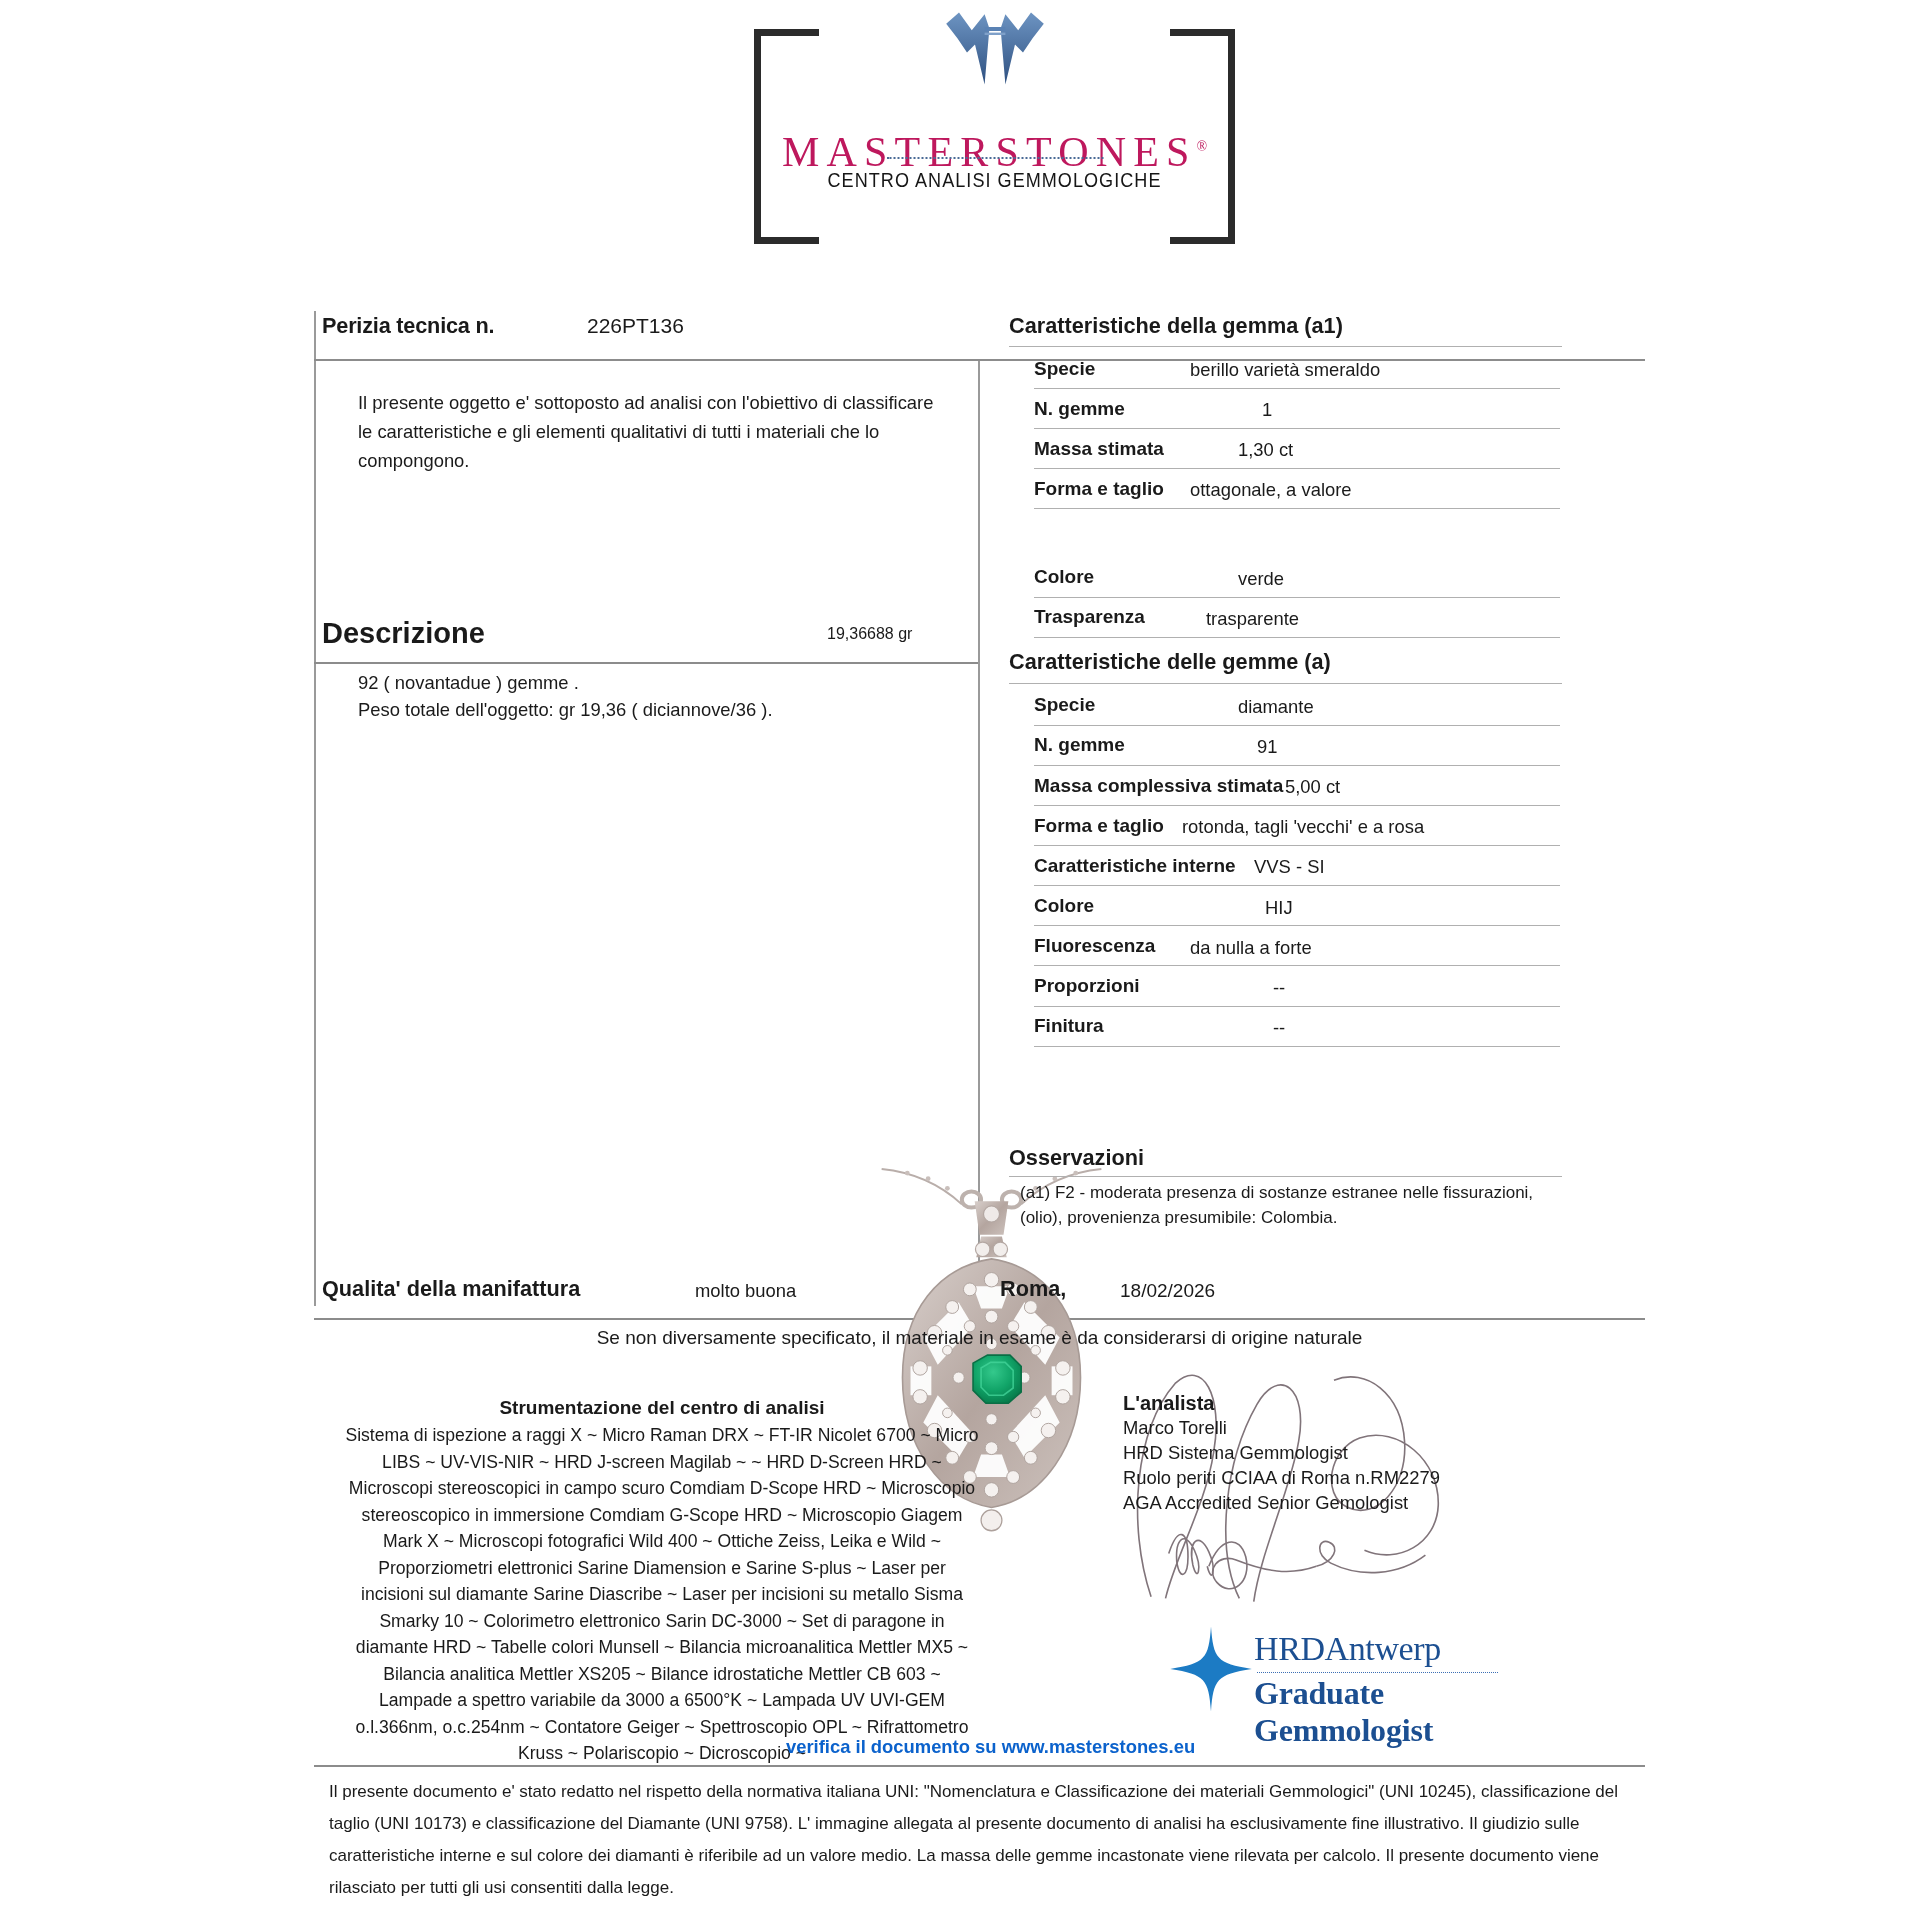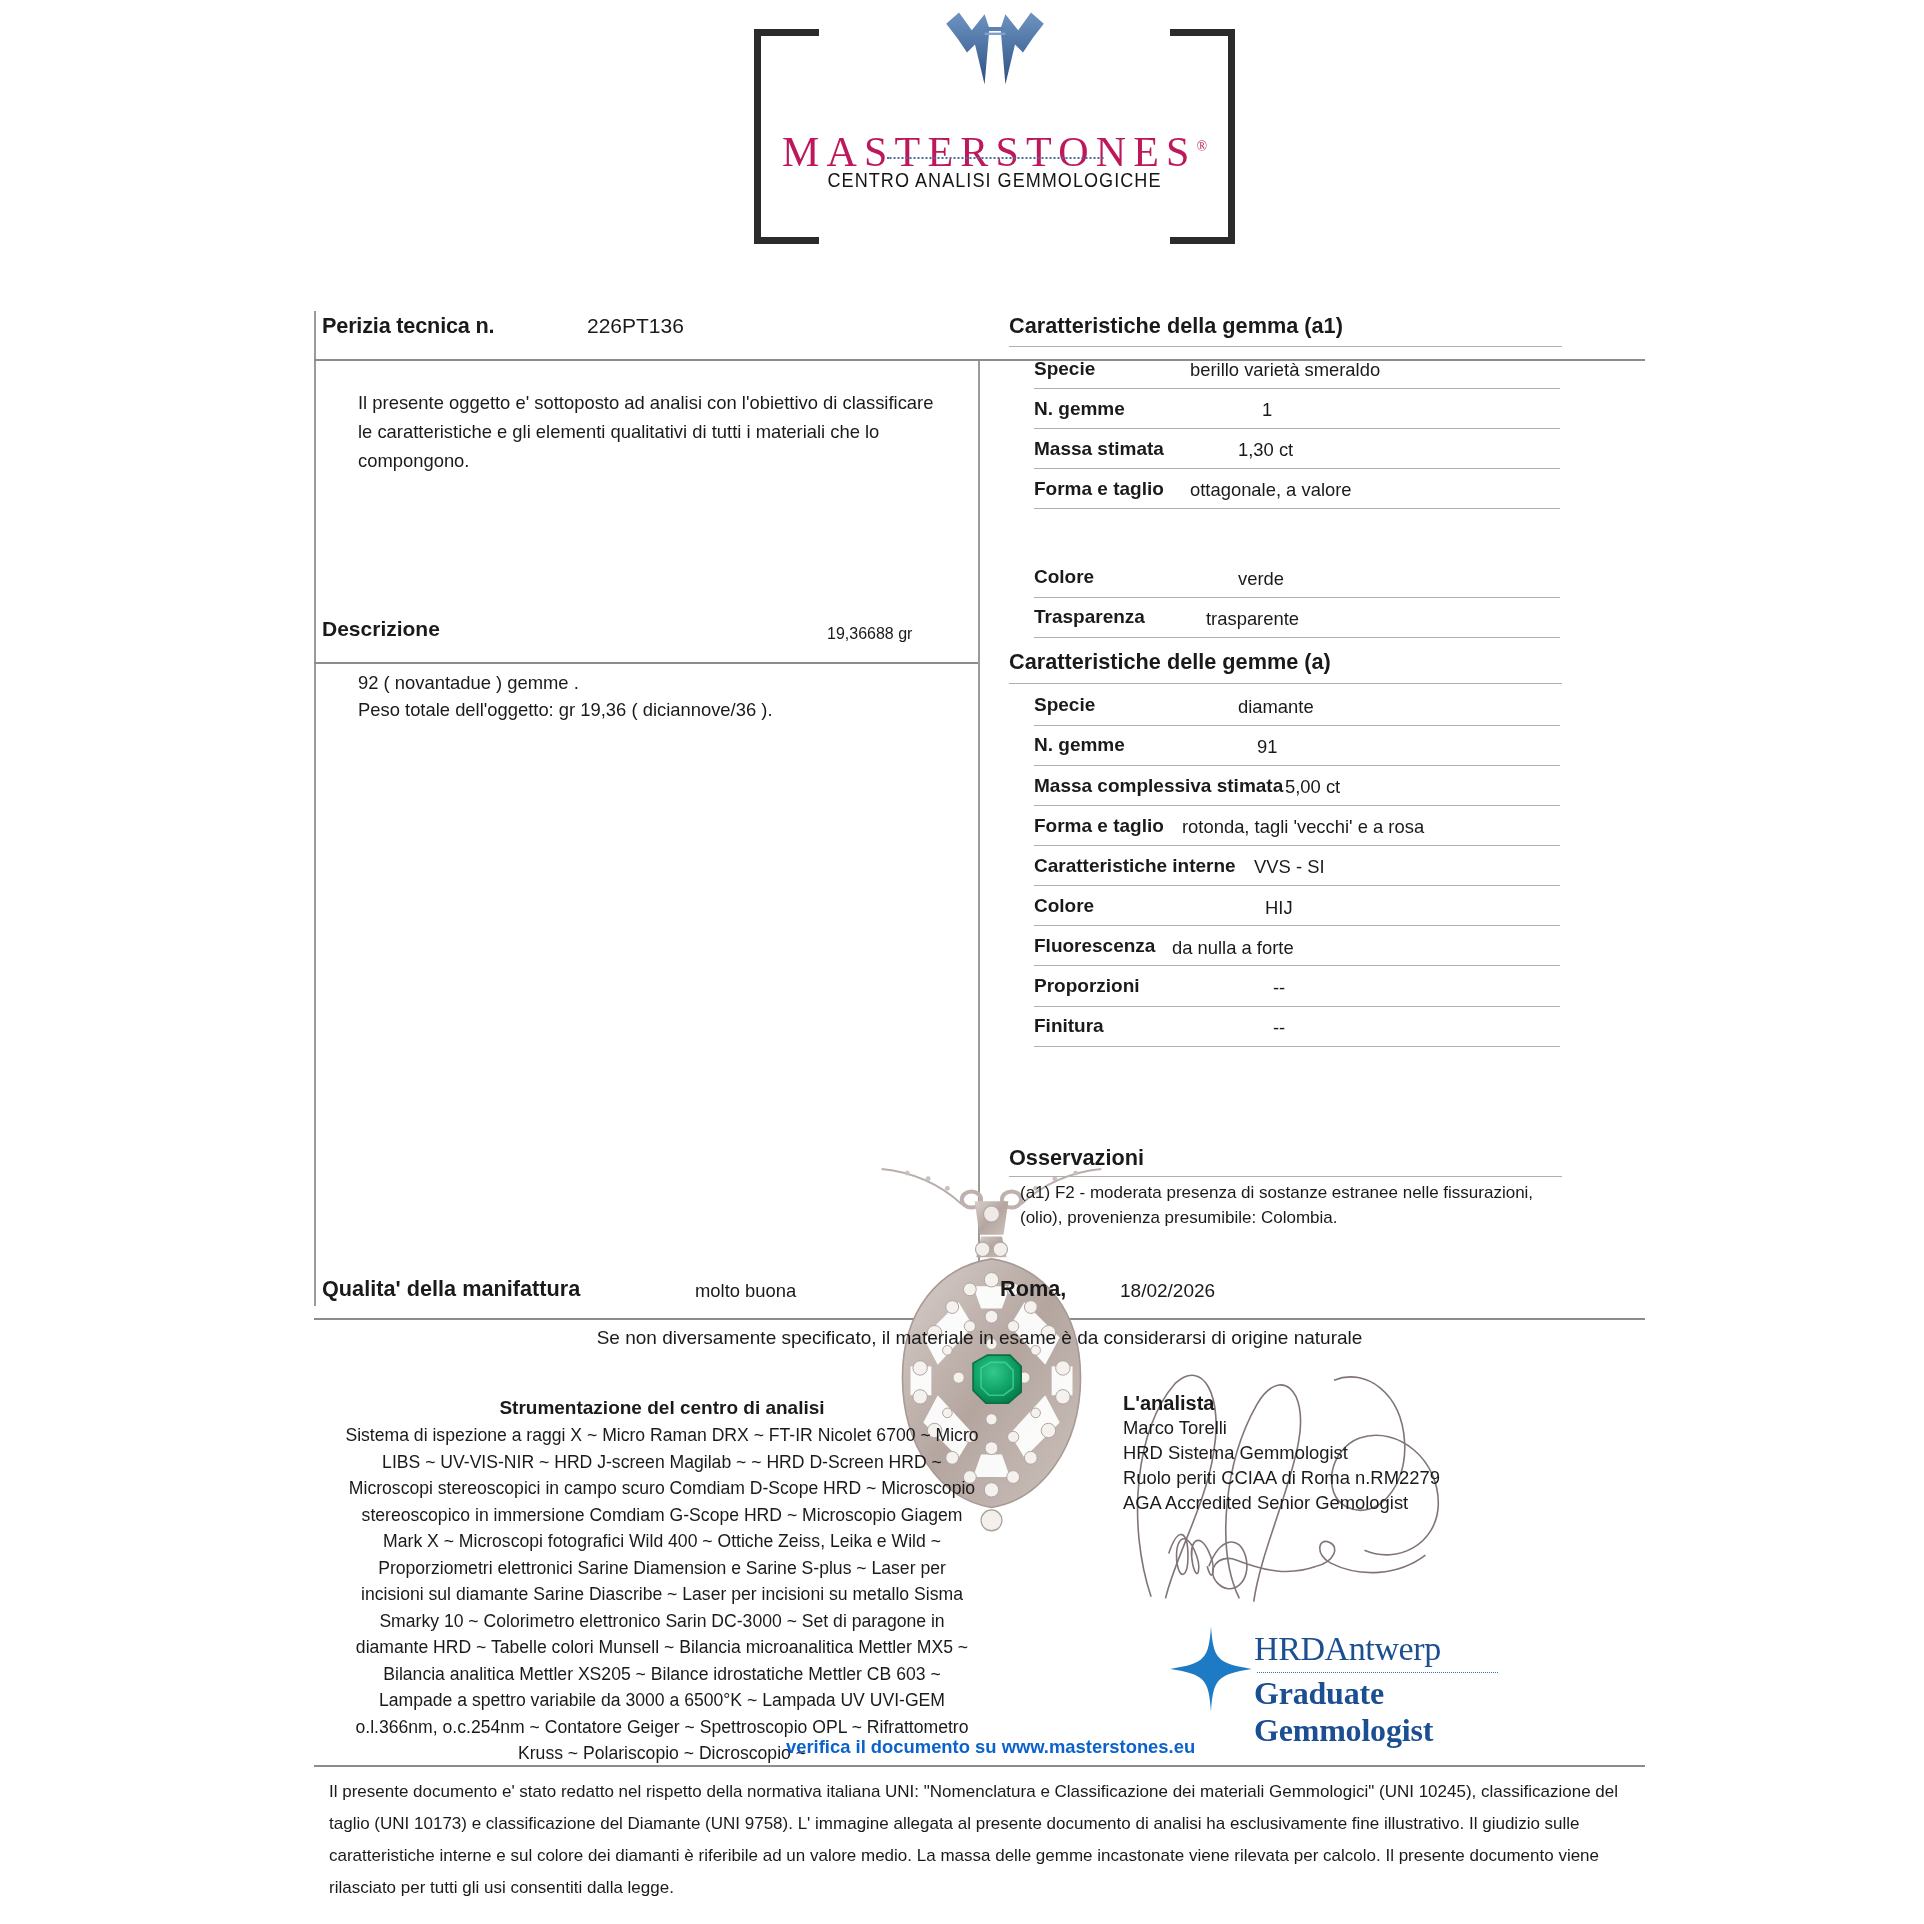--- a/index.html
+++ b/index.html
@@ -123,21 +123,21 @@
     left: 44px; top: 77px;
     width: 594px;
     font-size: 18.4px;
     line-height: 29px;
   }
 
   
   .descr-label {
     position: absolute;
     left: 8px; top: 306px;
-    font-size: 21px;
+    font-size: 29px;
     font-weight: bold;
   }
   .descr-weight {
     position: absolute;
     left: 513px; top: 314px;
     font-size: 16px;
   }
   .descr-body {
     position: absolute;
     left: 44px; top: 358px;
@@ -494,21 +494,21 @@
 
   <div class="rrow-label" style="left:720px; top:544px;">Caratteristiche interne</div>
   <div class="rrow-value" style="left:940px; top:545px;">VVS - SI</div>
   <div class="hline thin" style="left:720px; top:574px; width:526px;"></div>
 
   <div class="rrow-label" style="left:720px; top:584px;">Colore</div>
   <div class="rrow-value" style="left:951px; top:586px;">HIJ</div>
   <div class="hline thin" style="left:720px; top:614px; width:526px;"></div>
 
   <div class="rrow-label" style="left:720px; top:624px;">Fluorescenza</div>
-  <div class="rrow-value" style="left:858px; top:626px;">da nulla a forte</div>
+  <div class="rrow-value" style="left:876px; top:626px;">da nulla a forte</div>
   <div class="hline thin" style="left:720px; top:654px; width:526px;"></div>
 
   <div class="rrow-label" style="left:720px; top:664px;">Proporzioni</div>
   <div class="rrow-value" style="left:959px; top:666px;">--</div>
   <div class="hline thin" style="left:720px; top:695px; width:526px;"></div>
 
   <div class="rrow-label" style="left:720px; top:704px;">Finitura</div>
   <div class="rrow-value" style="left:959px; top:706px;">--</div>
   <div class="hline thin" style="left:720px; top:735px; width:526px;"></div>
 

